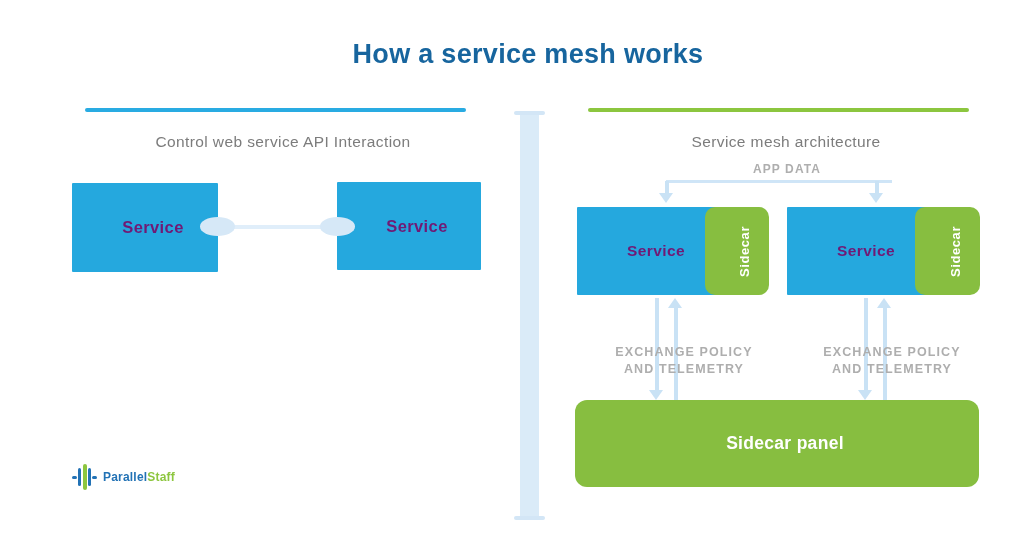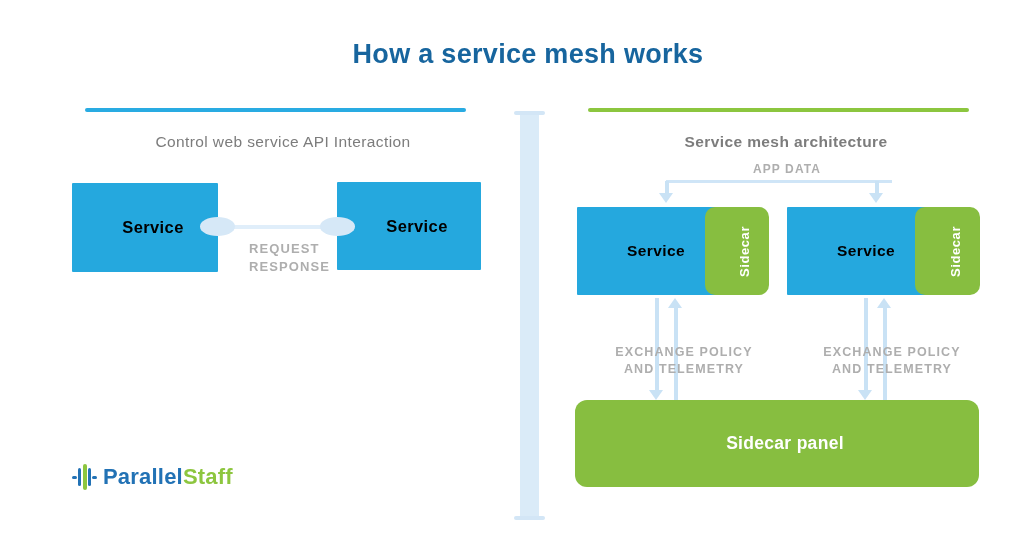--- a/index.html
+++ b/index.html
@@ -16,26 +16,26 @@
   }
 
   
   .rule{height:4px;border-radius:2px;}
   .rule-left{left:85px;top:108px;width:365px;background:#29ABE2;}
   .rule-right{left:588px;top:108px;width:365px;background:#8CC63F;}
   .section-heading{
     font-size:15.5px;color:#7C7C7C;letter-spacing:.4px;text-align:center;font-weight:500;
   }
   .heading-left{left:60px;top:133px;width:414px;}
-  .heading-right{left:566px;top:133px;width:408px;font-weight:bold;}
+  .heading-right{left:566px;top:133px;width:408px;}
 
   
   .service-box{
     background:#25A8DE;border-radius:1px;display:flex;align-items:center;justify-content:center;
-    color:#000000;font-weight:700;letter-spacing:.4px;
+    color:#701a75;font-weight:700;letter-spacing:.4px;
   }
   .svc-l1{left:72px;top:183px;width:130px;height:89px;font-size:16.5px;}
   .svc-l2{left:337px;top:182px;width:128px;height:88px;font-size:16.5px;}
   .svc-r1{left:577px;top:207px;width:126px;height:88px;font-size:15.5px;}
   .svc-r2{left:787px;top:207px;width:126px;height:88px;font-size:15.5px;}
   .sidecar-box{
     background:#87BE40;border-radius:10px;display:flex;align-items:center;justify-content:center;
   }
   .sc-1{left:705px;top:207px;width:48px;height:88px;}
   .sc-2{left:915px;top:207px;width:49px;height:88px;}
@@ -84,21 +84,21 @@
 
   
   .logo{left:56px;top:462px;display:flex;align-items:center;}
   .logo-icon{position:relative;width:26px;height:30px;margin-right:5px;}
   .logo-icon div{position:absolute;border-radius:2px;}
   .li-dash-l{left:0;top:13.5px;width:5px;height:3px;background:#2272B5;}
   .li-bar1{left:6px;top:6px;width:3px;height:18px;background:#2272B5;}
   .li-bar2{left:10.5px;top:2px;width:4px;height:26px;background:#8DC63F;}
   .li-bar3{left:16px;top:6px;width:3px;height:18px;background:#2272B5;}
   .li-dash-r{left:20px;top:13.5px;width:5px;height:3px;background:#2272B5;}
-  .logo-text{font-size:22px;font-weight:800;letter-spacing:.2px;}
+  .logo-text{font-size:12px;font-weight:800;letter-spacing:.2px;}
   .logo-text .p1{color:#2272B5;}
   .logo-text .p2{color:#8DC63F;}
 </style>
 </head>
 <body>
 
 <div class="stage">
 
   <div class="abs title">How a service mesh works</div>
 
@@ -108,24 +108,20 @@
   <div class="abs service-box svc-l1">
     <span>Service</span>
   </div>
   <div class="abs service-box svc-l2">
     <span>Service</span>
   </div>
 
   <div class="abs link-line"></div>
   <div class="abs link-dot dot-a"></div>
   <div class="abs link-dot dot-b"></div>
-  <div class="abs caps-label req-label">
-    <div>REQUEST</div>
-    <div>RESPONSE</div>
-  </div>
 
   <div class="abs divider-line"></div>
   <div class="abs divider-cap cap-top"></div>
   <div class="abs divider-cap cap-bottom"></div>
 
   <div class="abs rule rule-right"></div>
   <div class="abs section-heading heading-right">Service mesh architecture</div>
 
   <div class="abs caps-label appdata-label">APP DATA</div>
   <div class="abs appdata-line"></div>

